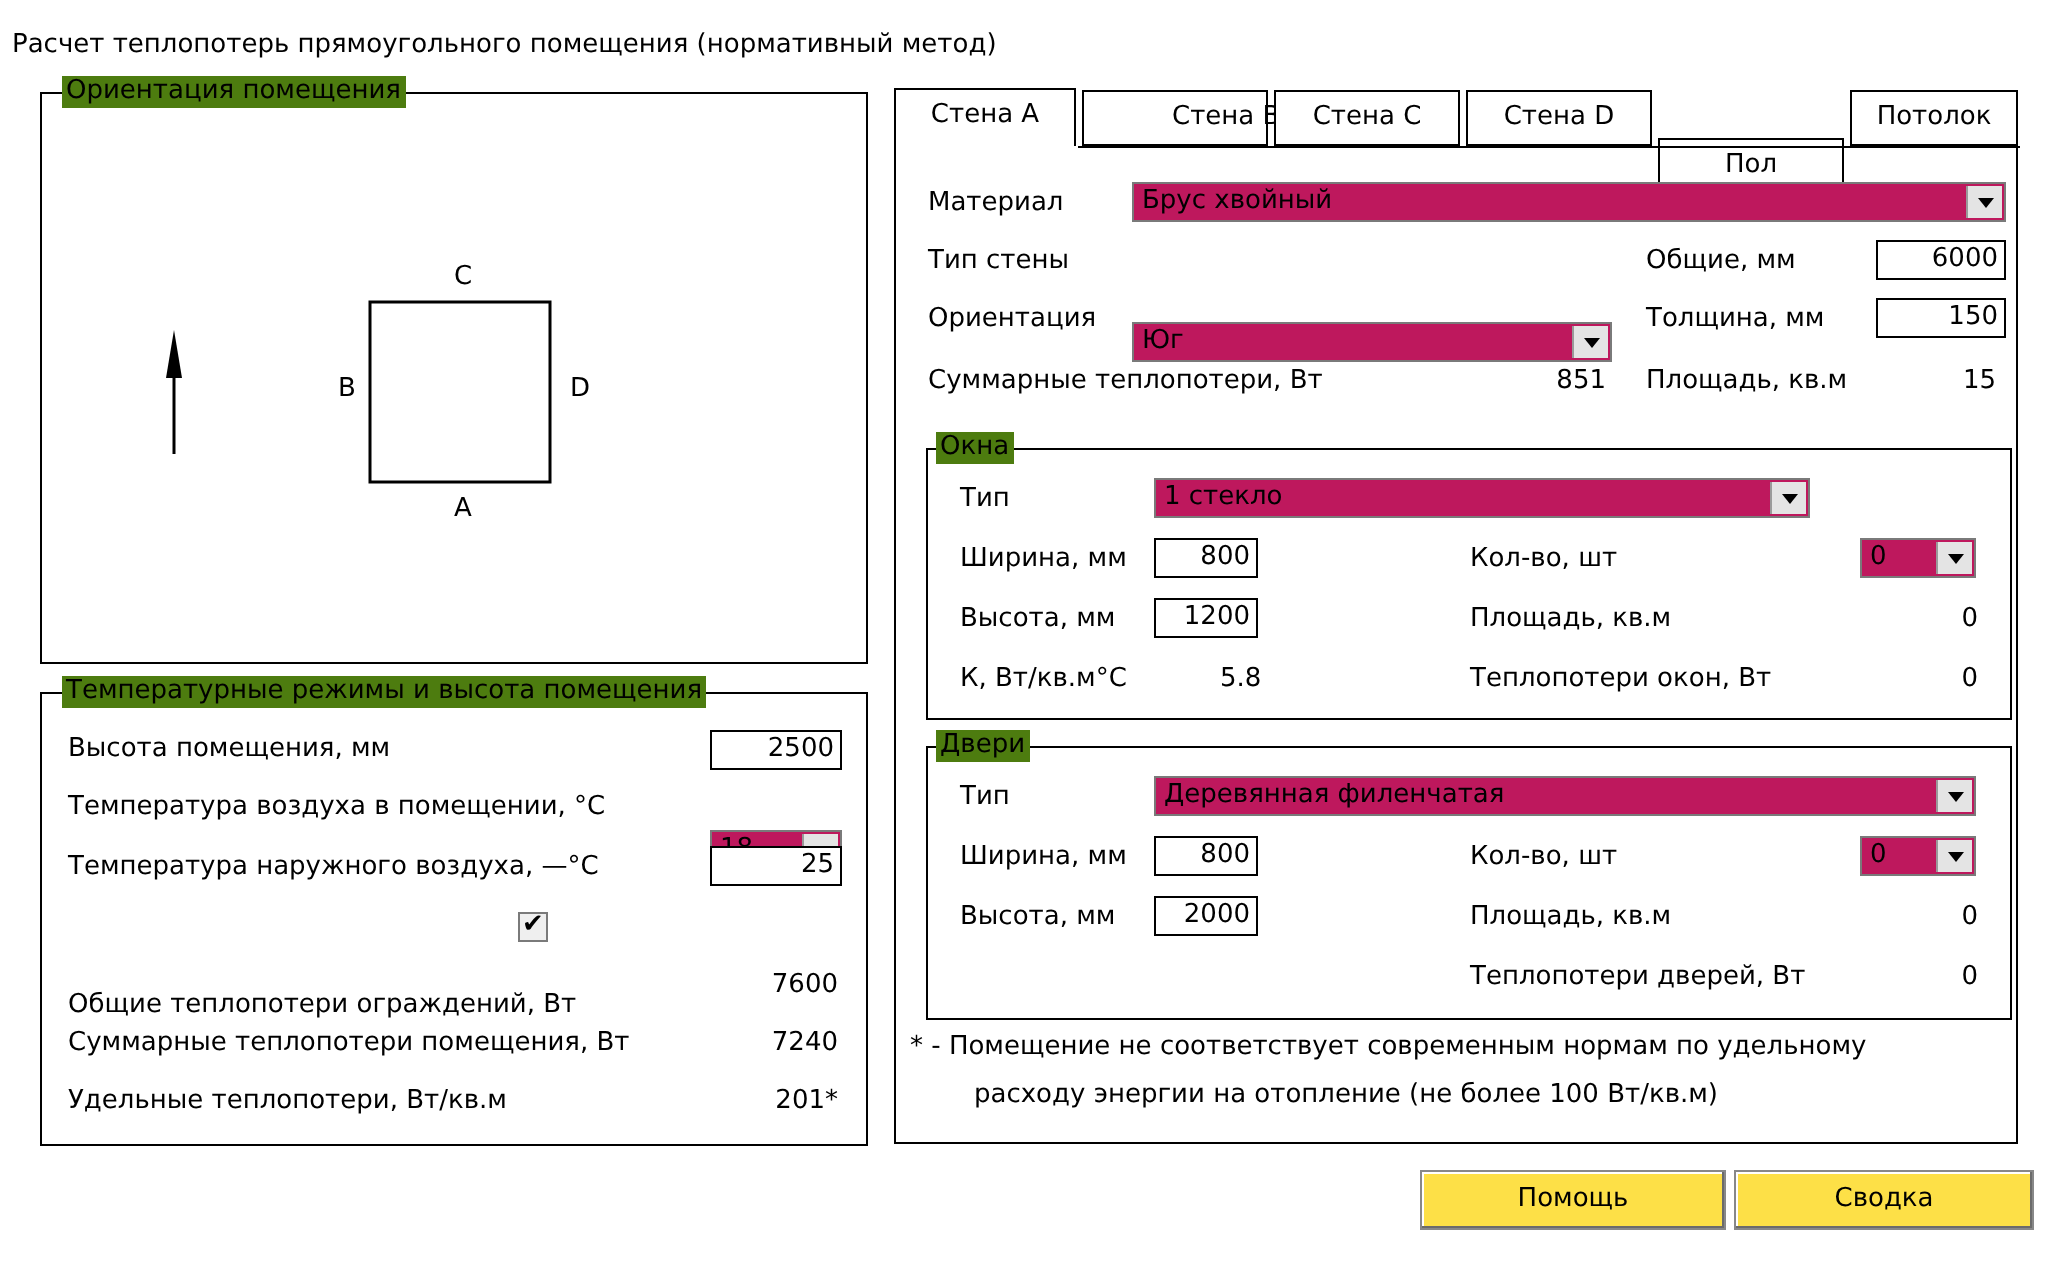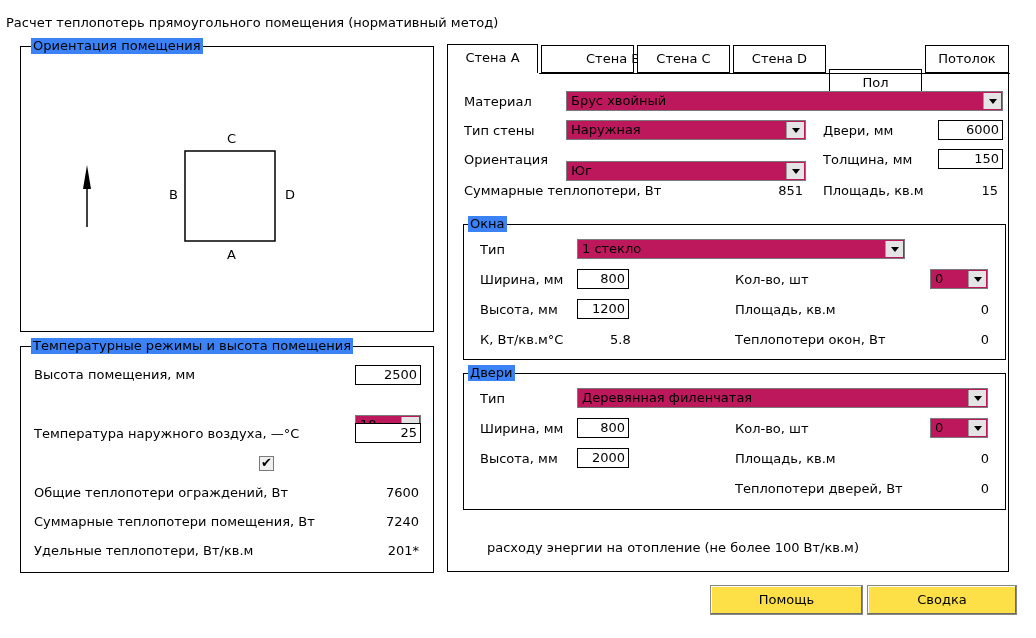--- a/index.html
+++ b/index.html
@@ -1,21 +1,21 @@
 <!DOCTYPE html>
 <html><head>
 <meta charset="utf-8">
 <style>
   html, body { margin:0; padding:0; background:#ffffff; }
   body { width:1036px; height:638px; position:relative; overflow:hidden;
          font-family:"DejaVu Sans", sans-serif; font-size:13px; color:#000; }
   .abs { position:absolute; }
   .title { left:6px; top:15px; white-space:nowrap; }
   .groupbox { position:absolute; border:1px solid #000; }
-  .legend { position:absolute; top:-9px; left:10px; background:#3b82f6; padding:0 2px; white-space:nowrap; line-height:16px; }
+  .legend { position:absolute; top:-9px; left:10px; background:#4d7c0f; padding:0 2px; white-space:nowrap; line-height:16px; }
   .lbl { position:absolute; white-space:nowrap; line-height:16px; }
   .val { position:absolute; white-space:nowrap; line-height:16px; text-align:right; }
   .tb { position:absolute; border:1px solid #000; background:#fff; height:20px; box-sizing:border-box;
         text-align:right; padding:0 3px; line-height:18px; font-size:13px; }
   .combo { position:absolute; border:1px solid #7a7a7a; background:#be185d; height:20px; box-sizing:border-box; }
   .combo .ctext { position:absolute; left:4px; top:0; line-height:18px; white-space:nowrap; }
   .combo .cbtn { position:absolute; right:1px; top:1px; width:18px; height:16px; background:#e4e4e4;
                  border-left:1px solid #9a9a9a; box-sizing:border-box; }
   .cbtn .tri { position:absolute; left:5px; top:6px; width:0; height:0;
                border-left:4px solid transparent; border-right:4px solid transparent; border-top:5px solid #000; }
@@ -48,35 +48,36 @@
   <div class="lbl" style="left:264px; top:140px;">D</div>
   <div class="lbl" style="left:206px; top:200px;">A</div>
 </div>
 
 <div class="groupbox" style="left:20px; top:346px; width:412px; height:225px;">
   <div class="legend">Температурные режимы и высота помещения</div>
 
   <div class="lbl" style="left:13px; top:20px;">Высота помещения, мм</div>
   <div class="tb" style="left:334px; top:18px; width:66px;">2500</div>
 
+  <div class="lbl" style="left:13px; top:49px;">Температура воздуха в помещении, °С</div>
   <div class="combo" style="left:334px; top:45px; width:66px;margin-top:23px;">
     <span class="ctext">18</span>
     <span class="cbtn">
         <span class="tri"></span>
       </span>
   </div>
 
   <div class="lbl" style="left:13px; top:79px;">Температура наружного воздуха, —°С</div>
   <div class="tb" style="left:334px; top:76px; width:66px;">25</div>
 
   <div class="checkbox" style="left:238px; top:109px;">
     <span>✔</span>
   </div>
 
-  <div class="lbl" style="left:13px; top:138px;text-align:center;">Общие теплопотери ограждений, Вт</div>
+  <div class="lbl" style="left:13px; top:148px;text-align:center;">Общие теплопотери ограждений, Вт</div>
   <div class="val" style="right:14px; top:138px;">7600</div>
 
   <div class="lbl" style="left:13px; top:167px;">Суммарные теплопотери помещения, Вт</div>
   <div class="val" style="right:14px; top:167px;">7240</div>
 
   <div class="lbl" style="left:13px; top:196px;">Удельные теплопотери, Вт/кв.м</div>
   <div class="val" style="right:14px; top:196px;">201*</div>
 </div>
 
 <div class="tabs">
@@ -94,27 +95,21 @@
 
   <div class="lbl" style="left:16px; top:21px;">Материал</div>
   <div class="combo" style="left:118px; top:18px; width:437px;">
     <span class="ctext">Брус хвойный</span>
     <span class="cbtn">
         <span class="tri"></span>
       </span>
   </div>
 
   <div class="lbl" style="left:16px; top:50px;">Тип стены</div>
-  <div class="combo" style="left:118px; top:47px; width:240px;">
-    <span class="ctext">Наружная</span>
-    <span class="cbtn">
-        <span class="tri"></span>
-      </span>
-  </div>
-  <div class="lbl" style="left:375px; top:50px;">Двери, мм</div>
+  <div class="lbl" style="left:375px; top:50px;">Общие, мм</div>
   <div class="tb" style="left:490px; top:47px; width:65px;">6000</div>
 
   <div class="lbl" style="left:16px; top:79px;">Ориентация</div>
   <div class="combo" style="left:118px; top:88px; width:240px;">
     <span class="ctext">Юг</span>
     <span class="cbtn">
         <span class="tri"></span>
       </span>
   </div>
   <div class="lbl" style="left:375px; top:79px;">Толщина, мм</div>
@@ -178,17 +173,18 @@
 
     <div class="lbl" style="left:16px; top:77px;">Высота, мм</div>
     <div class="tb" style="left:113px; top:74px; width:52px;">2000</div>
     <div class="lbl" style="left:271px; top:77px;">Площадь, кв.м</div>
     <div class="val" style="right:16px; top:77px;">0</div>
 
     <div class="lbl" style="left:271px; top:107px;">Теплопотери дверей, Вт</div>
     <div class="val" style="right:16px; top:107px;">0</div>
   </div>
 
+  <div class="lbl" style="left:7px; top:443px;">* - Помещение не соответствует современным нормам по удельному</div>
   <div class="lbl" style="left:39px; top:467px;">расходу энергии на отопление (не более 100 Вт/кв.м)</div>
 </div>
 
 <div class="btn" style="left:710px; top:585px; width:153px;">Помощь</div>
 <div class="btn" style="left:867px; top:585px; width:150px;">Сводка</div>
 
 </body></html>

